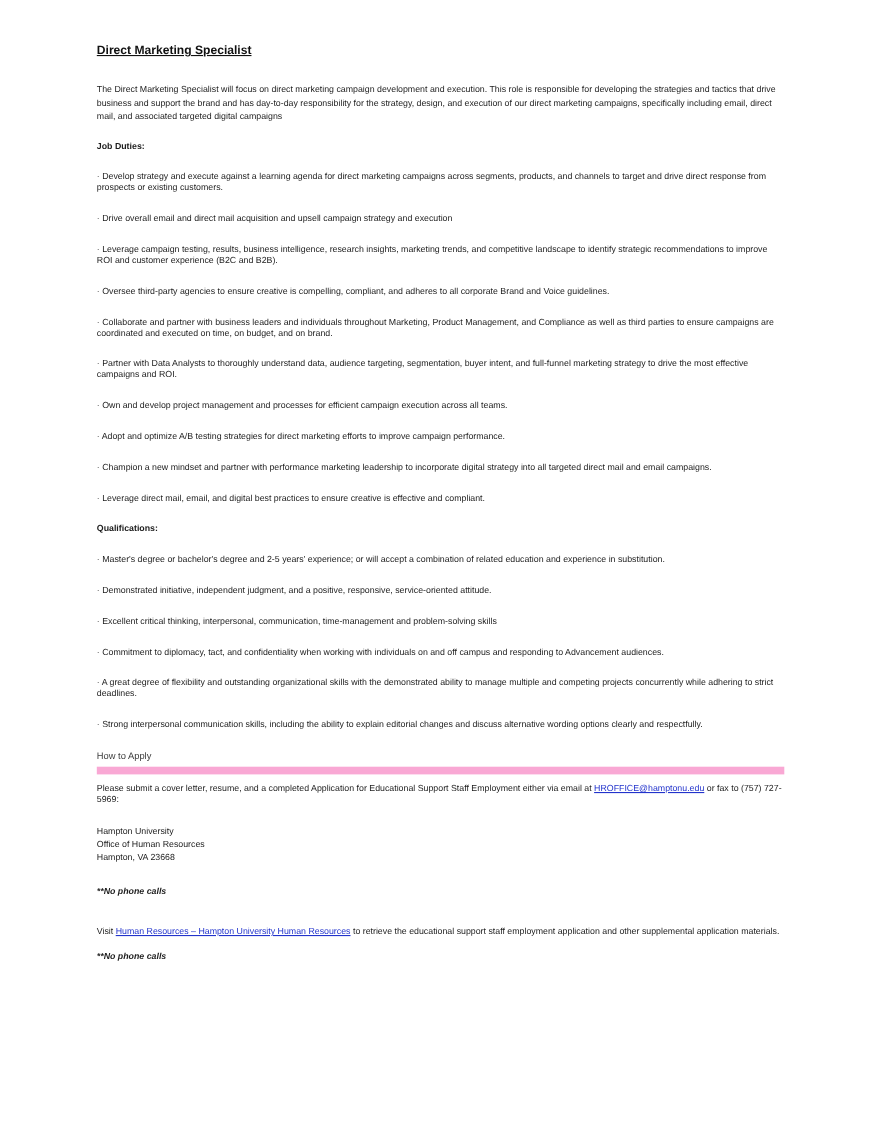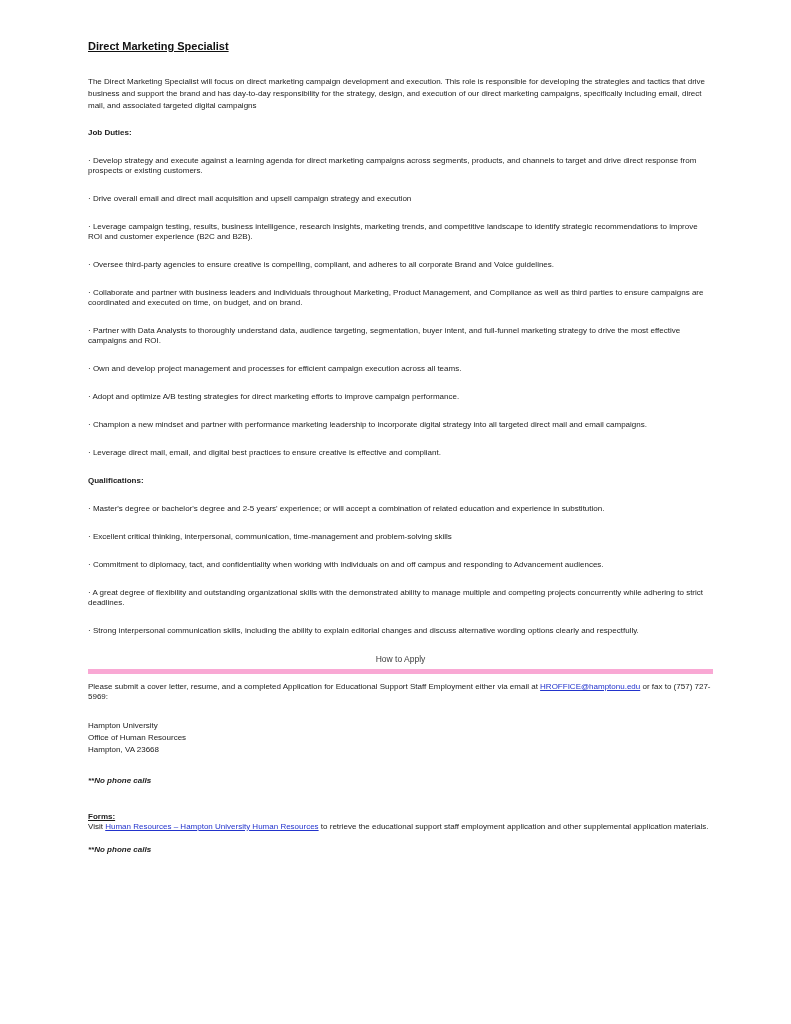--- a/index.html
+++ b/index.html
@@ -35,23 +35,22 @@
   ul.doc-list li{
     font-size:8px;
     line-height:10px;
     margin:0 0 18px 0;
   }
   ul.doc-list li::before{content:"· ";}
   .how-heading{
     font-size:8.5px;
     color:#3d3d3d;
     padding-bottom:5px;
-    border-bottom:5px solid #f9a8d4;
+    border-bottom:7px solid #f9a8d4;
     margin:18px 0 8px 0;
-    text-align:center;
   }
   a.doc-link{
     color:#2233cc;
     text-decoration:underline;
     cursor:pointer;
   }
   .address-block{
     font-size:8px;
     line-height:12px;
     margin:18px 0 20px 0;
@@ -93,37 +92,37 @@
       <li>Own and develop project management and processes for efficient campaign execution across all teams.</li>
       <li>Adopt and optimize A/B testing strategies for direct marketing efforts to improve campaign performance.</li>
       <li>Champion a new mindset and partner with performance marketing leadership to incorporate digital strategy into all targeted direct mail and email campaigns.</li>
       <li>Leverage direct mail, email, and digital best practices to ensure creative is effective and compliant.</li>
     </ul>
 
   <h2 class="section-heading">Qualifications:</h2>
 
   <ul class="doc-list">
       <li>Master's degree or bachelor's degree and 2-5 years' experience; or will accept a combination of related education and experience in substitution.</li>
+      <li>Demonstrated initiative, independent judgment, and a positive, responsive, service-oriented attitude.</li>
       <li>Excellent critical thinking, interpersonal, communication, time-management and problem-solving skills</li>
       <li>Commitment to diplomacy, tact, and confidentiality when working with individuals on and off campus and responding to Advancement audiences.</li>
       <li>A great degree of flexibility and outstanding organizational skills with the demonstrated ability to manage multiple and competing projects concurrently while adhering to strict deadlines.</li>
       <li>Strong interpersonal communication skills, including the ability to explain editorial changes and discuss alternative wording options clearly and respectfully.</li>
     </ul>
 
   <div class="how-heading">How to Apply</div>
 
   <p class="body-text"><span>Please submit a cover letter, resume, and a completed Application for Educational Support Staff Employment either via email at </span><a class="doc-link">HROFFICE@hamptonu.edu</a><span> or fax to (757) 727-5969:</span></p>
 
   <div class="address-block">
     <div>Hampton University</div>
     <div>Office of Human Resources</div>
     <div>Hampton, VA 23668</div>
   </div>
 
   <p class="note note-gap">**No phone calls</p>
 
-  <h3 class="forms-heading">Forms:</h3>
 
   <p class="body-text forms-text"><span>Visit </span><a class="doc-link">Human Resources – Hampton University Human Resources</a><span> to retrieve the educational support staff employment application and other supplemental application materials.</span></p>
 
   <p class="note">**No phone calls</p>
 
 </div>
 
 </body></html>

